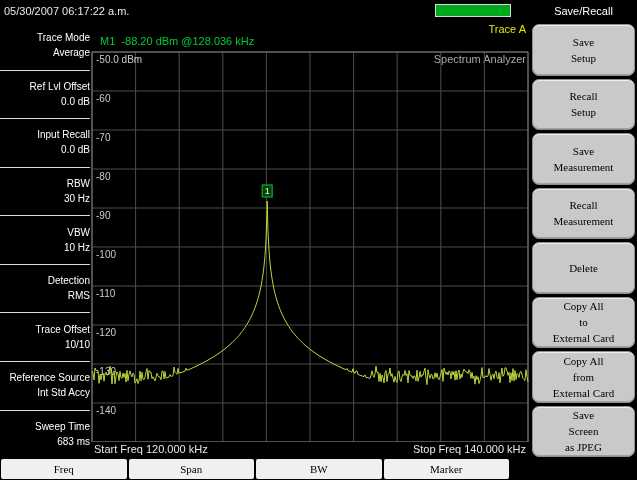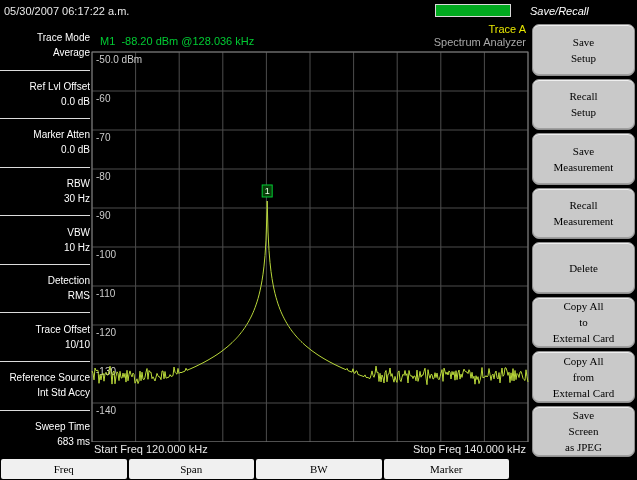--- a/index.html
+++ b/index.html
@@ -11,27 +11,27 @@
   .progress{position:absolute;left:435px;top:4px;width:76px;height:13px;background:#00a81e;border:1px solid #d8d8d8;}
 
   .sidebar{position:absolute;left:0;top:22px;width:90px;height:436px;display:flex;flex-direction:column;background:#000;}
   .side-item{flex:1;display:flex;flex-direction:column;align-items:flex-end;justify-content:center;gap:3px;
              font-size:10px;color:#fff;text-align:center;border-bottom:1px solid #dcdcdc;line-height:12px;}
   .side-item:last-child{border-bottom:none;}
 
   .plot{position:absolute;left:90px;top:22px;width:440px;height:436px;background:#000;}
   .marker-readout{position:absolute;left:10px;top:13px;font-size:11px;color:#00cc33;white-space:pre;}
   .trace-label{position:absolute;right:4px;top:1px;font-size:11px;color:#e6e600;}
-  .mode-label{position:absolute;right:4px;top:14px;font-size:11px;color:#a8a8a8;}
+  .mode-label{position:absolute;right:4px;top:31px;font-size:11px;color:#a8a8a8;}
   #graticule{position:absolute;left:0;top:28px;display:block;}
   .startfreq{position:absolute;left:4px;bottom:3px;font-size:11px;color:#e8e8e8;}
   .stopfreq{position:absolute;right:4px;bottom:3px;font-size:11px;color:#e8e8e8;}
 
   .rmenu{position:absolute;left:530px;top:0;width:107px;height:458px;display:flex;flex-direction:column;background:#000;}
-  .rmenu-title{height:22px;line-height:22px;text-align:left;color:#fff;font-size:11px;font-style:italic;}
+  .rmenu-title{height:22px;line-height:22px;text-align:center;color:#fff;font-size:11px;}
   .rmenu-buttons{flex:1;display:flex;flex-direction:column;gap:3px;padding:2px 2px 1px 2px;}
   .rbtn{flex:1;background:#c9c9c9;border:1px solid #8e8e8e;border-radius:7px;font-family:Liberation Serif, serif;font-size:11px;
         line-height:16px;color:#000;white-space:pre-line;text-align:center;cursor:pointer;
         box-shadow:inset 0 1px 0 #efefef, inset 0 -1px 0 #9f9f9f;}
 
   .bottombar{position:absolute;left:0;bottom:0;width:510px;height:22px;display:flex;gap:2px;padding:1px;background:#000;font-family:Liberation Serif, serif;}
   .bbtn{flex:1;background:#f0f0f0;border:none;border-radius:2px;font-family:inherit;font-size:11px;color:#000;cursor:pointer;}
 </style>
 </head>
 <body>
@@ -46,21 +46,21 @@
   <div class="sidebar">
     <div class="side-item">
       <span>Trace Mode</span>
       <span>Average</span>
     </div>
     <div class="side-item">
       <span>Ref Lvl Offset</span>
       <span>0.0 dB</span>
     </div>
     <div class="side-item">
-      <span>Marker Atten</span>
+      <span>Input Recall</span>
       <span>0.0 dB</span>
     </div>
     <div class="side-item">
       <span>RBW</span>
       <span>30 Hz</span>
     </div>
     <div class="side-item">
       <span>VBW</span>
       <span>10 Hz</span>
     </div>

